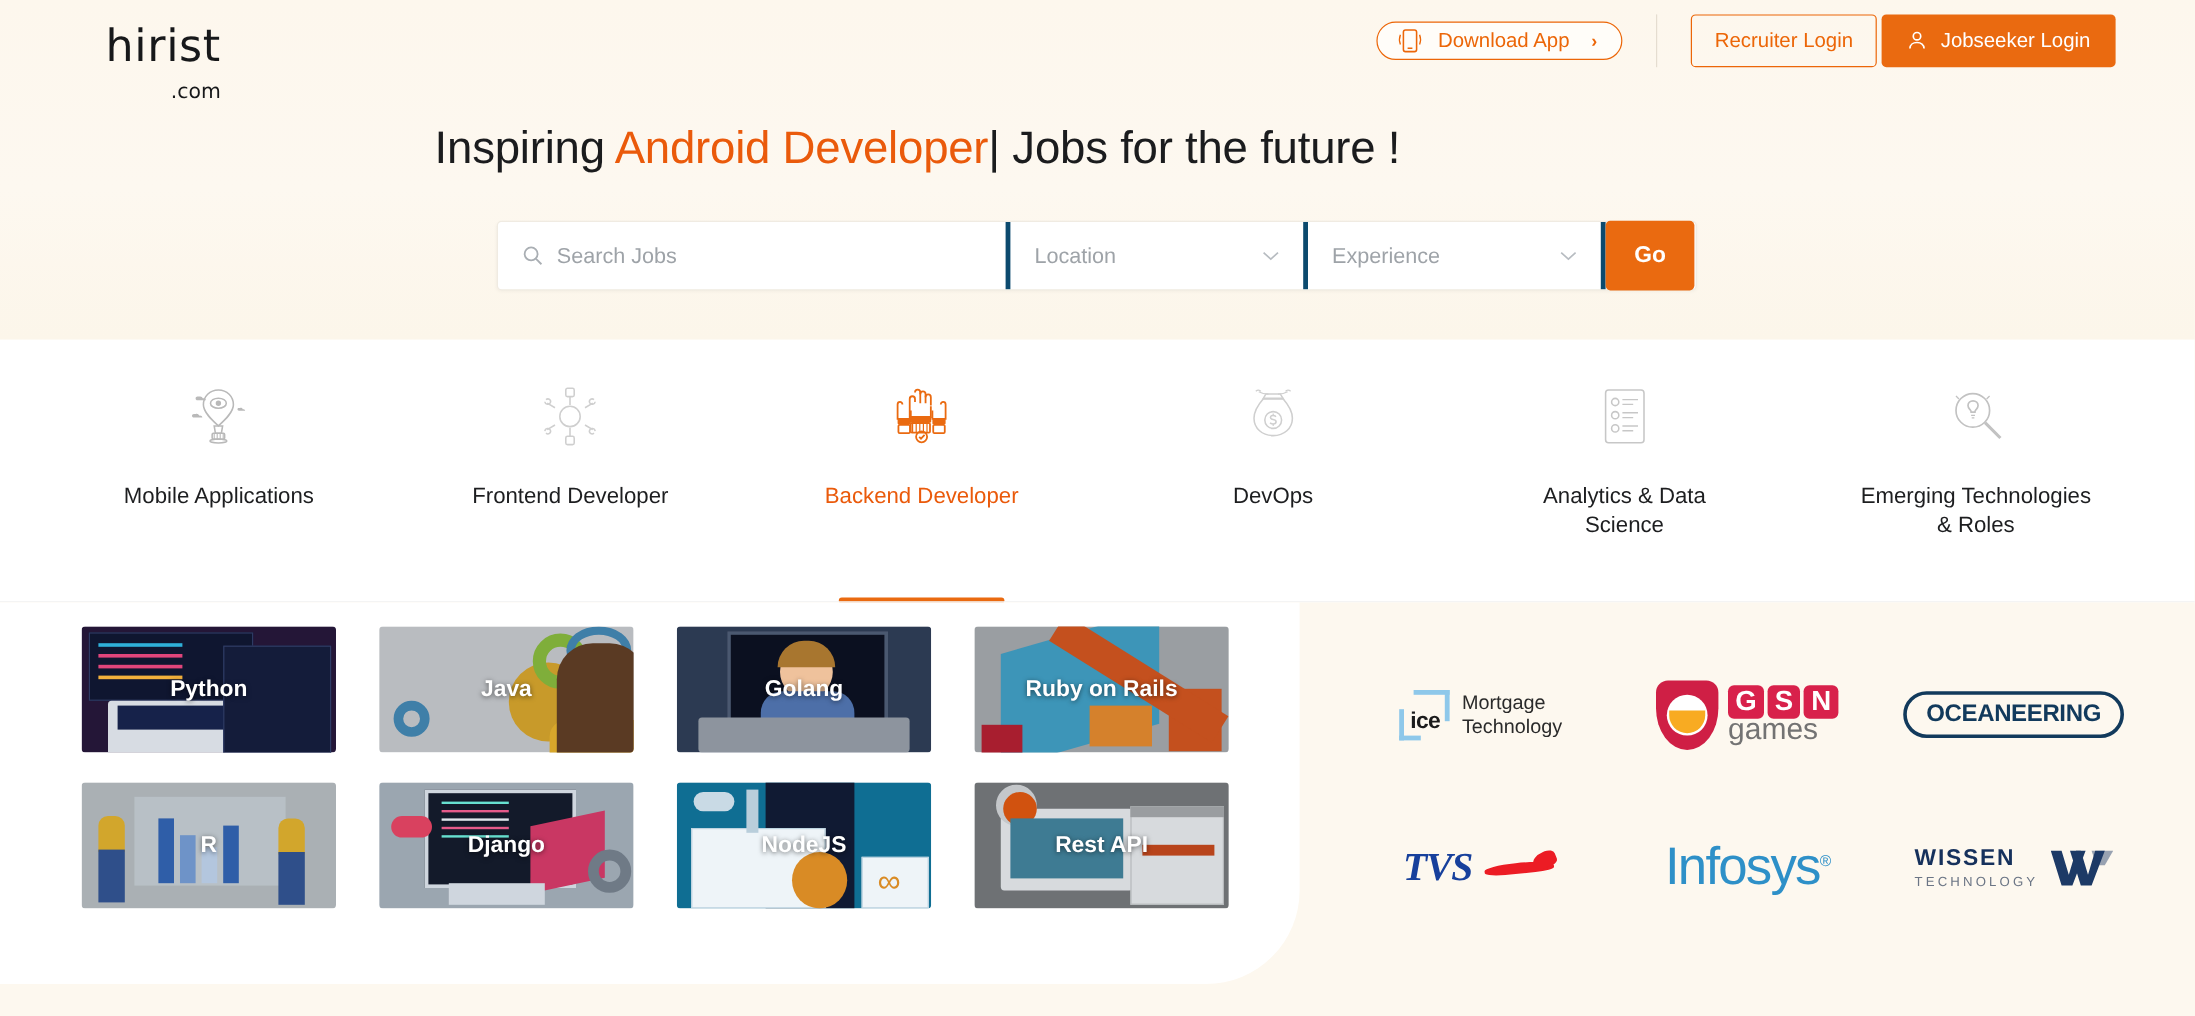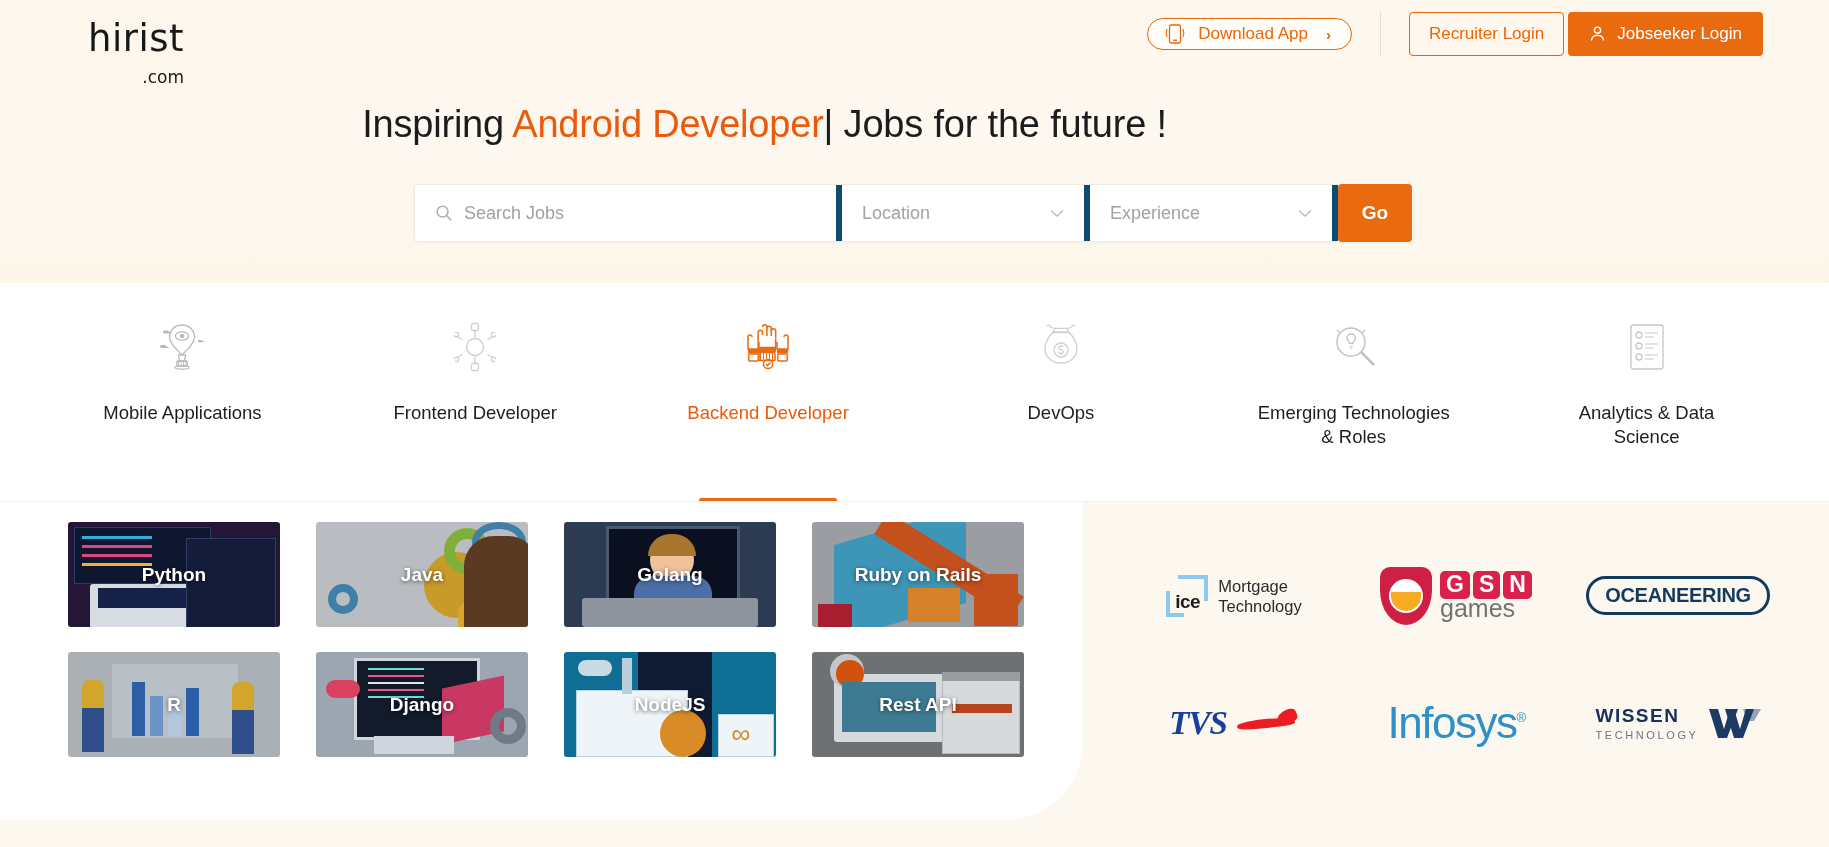--- a/index.html
+++ b/index.html
@@ -71,21 +71,21 @@
 
   .searchbar {
     position: absolute; left: 414px; top: 184px;
     width: 1000px; height: 58px;
     background: #ffffff; border: 1px solid #f0ebe2;
     border-radius: 4px; display: flex; align-items: stretch;
     box-shadow: 0 1px 3px rgba(0,0,0,0.035);
   }
   .sb-field {
     display: flex; align-items: center; gap: 11px;
-    padding: 0 20px; border-right: 6px solid #0c4a6e;
+    padding: 0 20px; border-right: 4px solid #0c4a6e;
     color: #9ea3a8; font-size: 18px;
   }
   .sb-search { width: 427px; }
   .sb-select { width: 248px; justify-content: space-between; }
   .sb-select .caret { color: #b7bcc1; font-size: 13px; }
   .sb-go {
     width: 74px; background: #ea6a10; color: #fff;
     border-radius: 4px; display: flex; align-items: center;
     justify-content: center; font-size: 19px; font-weight: 700;
     cursor: pointer; margin: -1px -1px -1px 0;
@@ -440,45 +440,45 @@
           <path d="M14 4.5c2.5 1.5 5 2 8 2M38 4.5c-2.5 1.5-5 2-8 2" stroke-width="1.1"></path>
           <path d="M11.5 4c1.5-1.4 3.2-1.2 4.2.2M40.5 4c-1.5-1.4-3.2-1.2-4.2.2" stroke-width="1.1"></path>
         </svg>
       </div>
       <div class="cat-label">DevOps</div>
 
     </div>
 
     <div class="cat">
       <div class="cat-icon">
-        <svg width="50" height="50" viewBox="0 0 50 50" fill="none" stroke="#c2c2c2" stroke-width="1.4">
-          <circle cx="22" cy="20" r="14"></circle>
-          <line x1="32.2" y1="30.2" x2="45" y2="43" stroke-width="2.6"></line>
-          <path d="M18 16c0-2.3 1.9-4 4.2-4s4.2 1.7 4.2 4c0 1.7-1 2.6-1.7 3.4-.6.6-.9 1.2-.9 2h-3.2c0-.8-.3-1.4-.9-2-.7-.8-1.7-1.7-1.7-3.4z"></path>
-          <path d="M20.6 24.2h3.2M21.1 26.2h2.2" stroke-width="1.1"></path>
-          <path d="M8 8l2.5 2.5M36 8l-2.5 2.5" stroke-width="1.1"></path>
-        </svg>
-      </div>
-      <div class="cat-label">Emerging Technologies &amp; Roles</div>
-
-    </div>
-
-    <div class="cat">
-      <div class="cat-icon">
         <svg width="42" height="50" viewBox="0 0 42 50" fill="none" stroke="#c7c7c7" stroke-width="1.3">
           <rect x="5" y="3" width="32" height="44" rx="2.5"></rect>
           <circle cx="13" cy="13" r="3"></circle>
           <path d="M19 11h13M19 15h9" stroke-width="1.2"></path>
           <circle cx="13" cy="24" r="3"></circle>
           <path d="M19 22h13M19 26h9" stroke-width="1.2"></path>
           <circle cx="13" cy="35" r="3"></circle>
           <path d="M19 33h13M19 37h9" stroke-width="1.2"></path>
         </svg>
       </div>
       <div class="cat-label">Analytics &amp; Data Science</div>
+
+    </div>
+
+    <div class="cat">
+      <div class="cat-icon">
+        <svg width="50" height="50" viewBox="0 0 50 50" fill="none" stroke="#c2c2c2" stroke-width="1.4">
+          <circle cx="22" cy="20" r="14"></circle>
+          <line x1="32.2" y1="30.2" x2="45" y2="43" stroke-width="2.6"></line>
+          <path d="M18 16c0-2.3 1.9-4 4.2-4s4.2 1.7 4.2 4c0 1.7-1 2.6-1.7 3.4-.6.6-.9 1.2-.9 2h-3.2c0-.8-.3-1.4-.9-2-.7-.8-1.7-1.7-1.7-3.4z"></path>
+          <path d="M20.6 24.2h3.2M21.1 26.2h2.2" stroke-width="1.1"></path>
+          <path d="M8 8l2.5 2.5M36 8l-2.5 2.5" stroke-width="1.1"></path>
+        </svg>
+      </div>
+      <div class="cat-label">Emerging Technologies &amp; Roles</div>
 
     </div>
   </div>
   <div class="navline"></div>
 
   <div class="content">
 
     <div class="white-panel"></div>
 
     <div class="cards">

